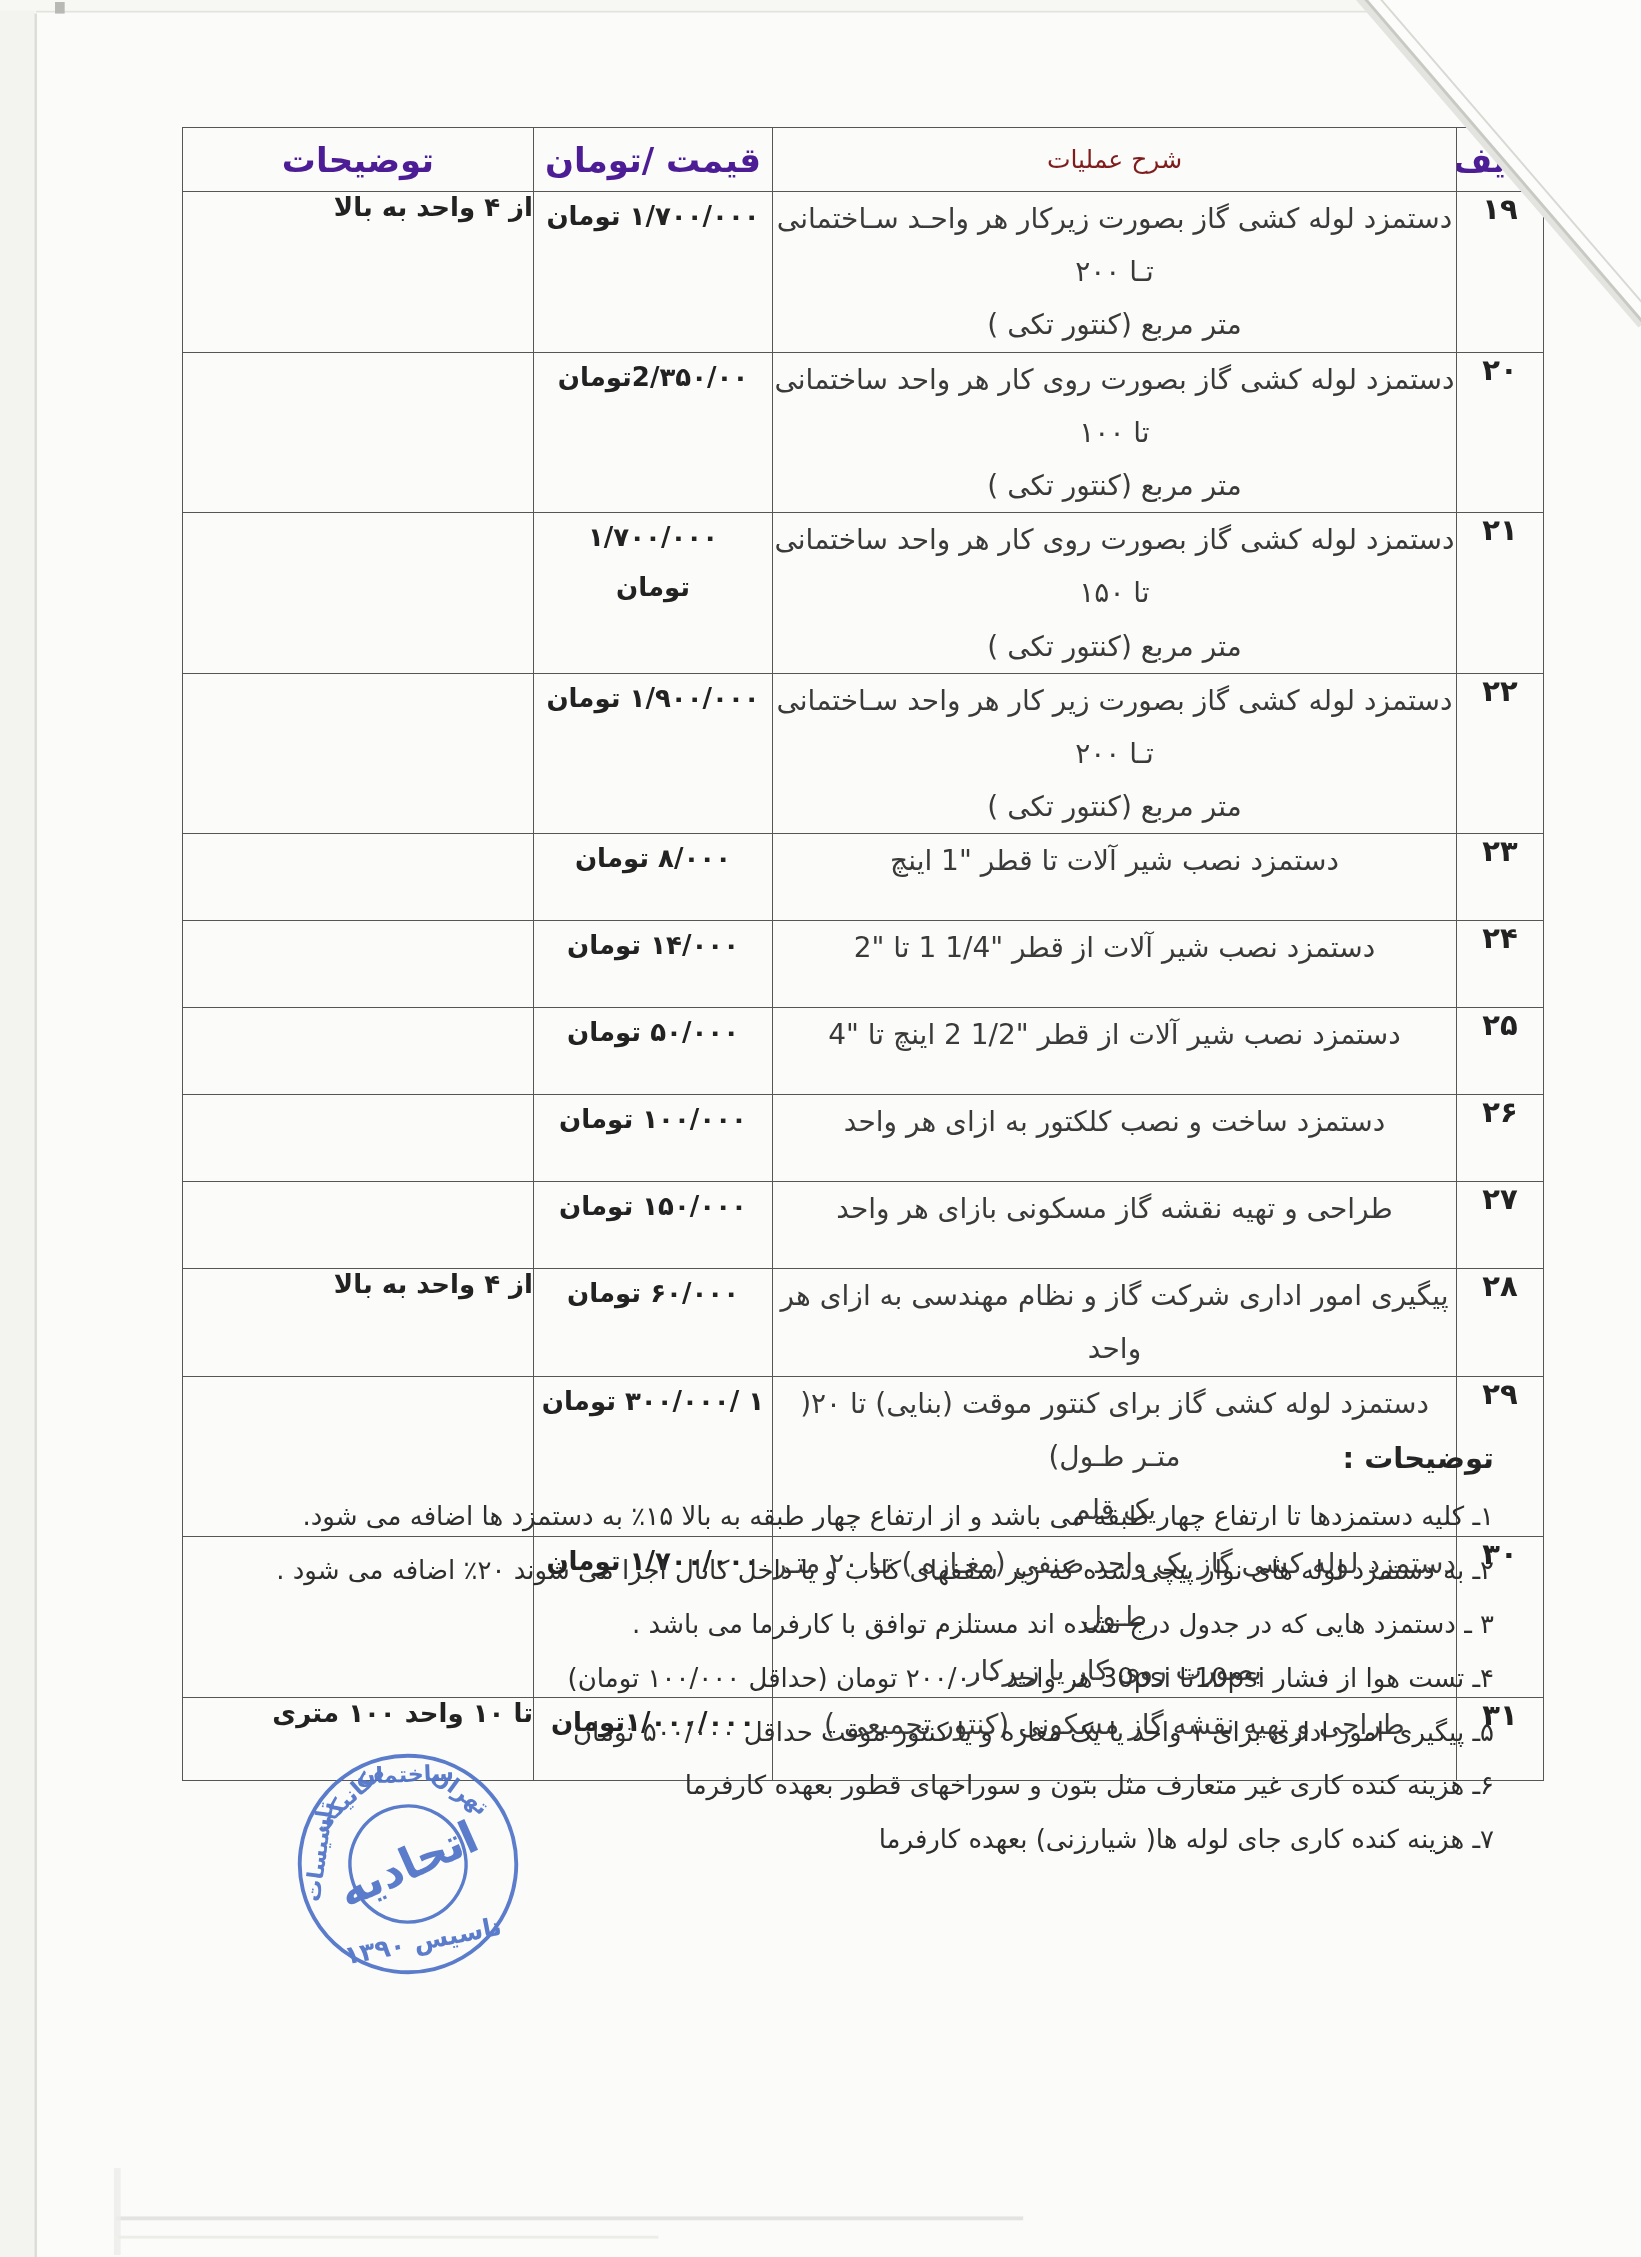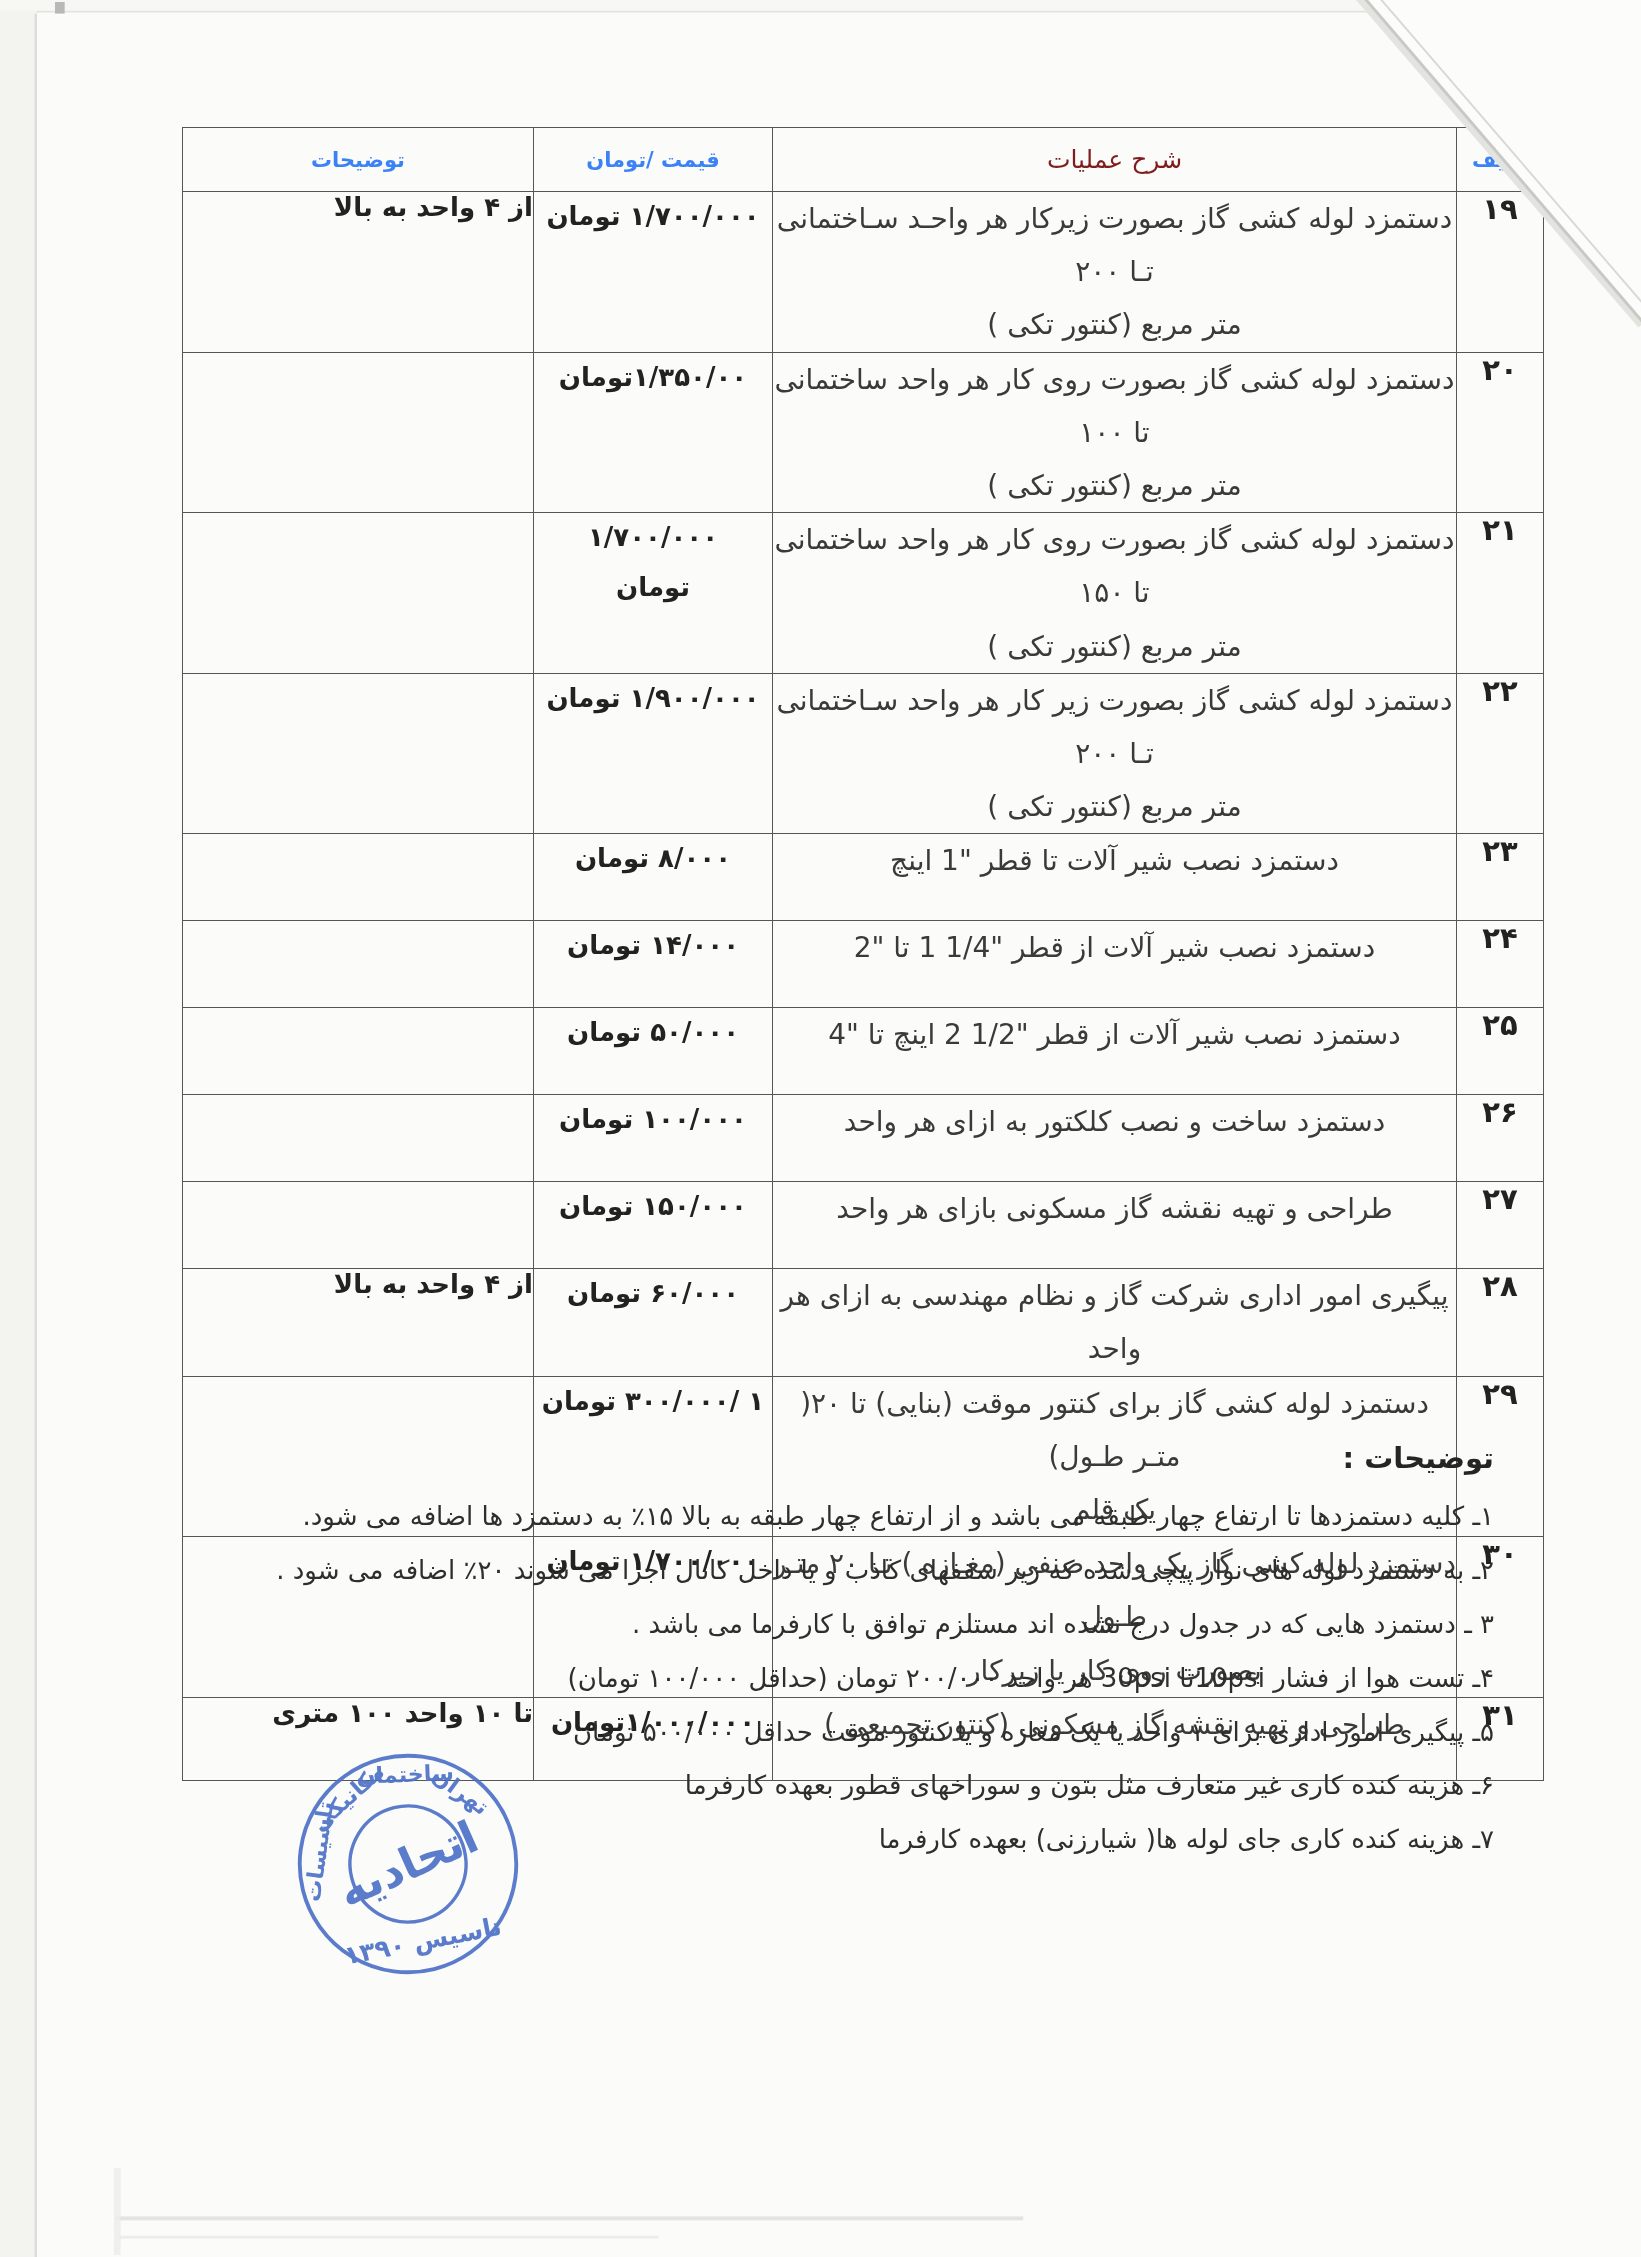--- a/index.html
+++ b/index.html
@@ -12,21 +12,21 @@
   .table-wrap{position:absolute;left:182px;top:127px;width:1361px;}
   table.price{border-collapse:collapse;table-layout:fixed;width:1361px;direction:rtl;}
   table.price col.c-no{width:87px;}
   table.price col.c-desc{width:684px;}
   table.price col.c-price{width:239px;}
   table.price col.c-remark{width:351px;}
   table.price th,table.price td{
     border:1.9px solid #565656;vertical-align:top;padding:0;overflow:hidden;
   }
   tr.head{height:64px;}
-  th{font-size:21px;color:#3b82f6;vertical-align:middle !important;}
+  th{font-size:34px;color:#4c1d95;vertical-align:middle !important;}
   th.h-desc{font-weight:normal;font-size:25px;color:#7f1d1d;}
   th.h-no{font-weight:bold;}
   td.no{font-weight:bold;font-size:29px;text-align:center;padding-top:11.6px;color:#222;}
   td.desc{
     font-size:28px;text-align:center;padding:9.7px 13.5px 0 5.8px;
     line-height:1.9;white-space:pre-line;color:#3a3a3a;
   }
   td.price{
     font-weight:bold;font-size:26px;text-align:center;padding-top:13.5px;
     line-height:1.9;white-space:pre-line;color:#222;
@@ -73,21 +73,21 @@
             <td class="no">۱۹</td>
             <td class="desc">دستمزد لوله کشی گاز بصورت زیرکار هر واحـد سـاختمانی تـا ۲۰۰
 متر مربع (کنتور تکی )</td>
             <td class="price">۱/۷۰۰/۰۰۰ تومان</td>
             <td class="remark">از ۴ واحد به بالا</td>
           </tr>
           <tr style="height: 93px;">
             <td class="no">۲۰</td>
             <td class="desc">دستمزد لوله کشی گاز بصورت روی کار هر واحد ساختمانی تا ۱۰۰
 متر مربع (کنتور تکی )</td>
-            <td class="price">۱/۳۵۰/۰۰تومان</td>
+            <td class="price">2/۳۵۰/۰۰تومان</td>
             <td class="remark"></td>
           </tr>
           <tr style="height: 97px;">
             <td class="no">۲۱</td>
             <td class="desc">دستمزد لوله کشی گاز بصورت روی  کار هر واحد ساختمانی تا ۱۵۰
 متر مربع (کنتور تکی )</td>
             <td class="price">۱/۷۰۰/۰۰۰
 تومان</td>
             <td class="remark"></td>
           </tr>

